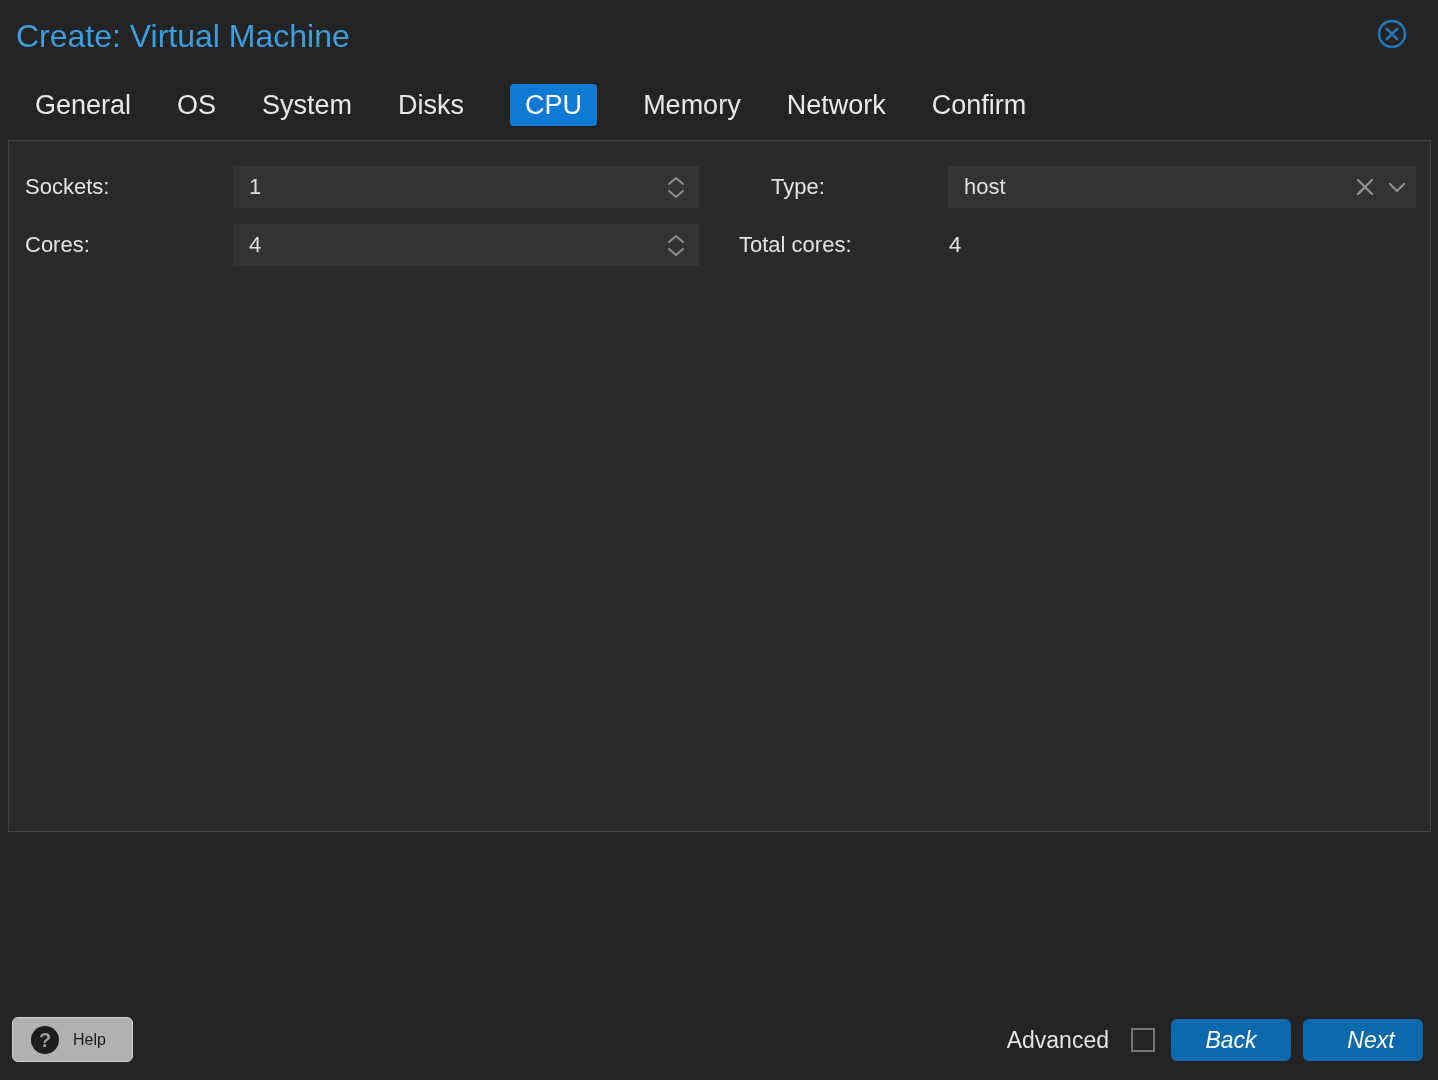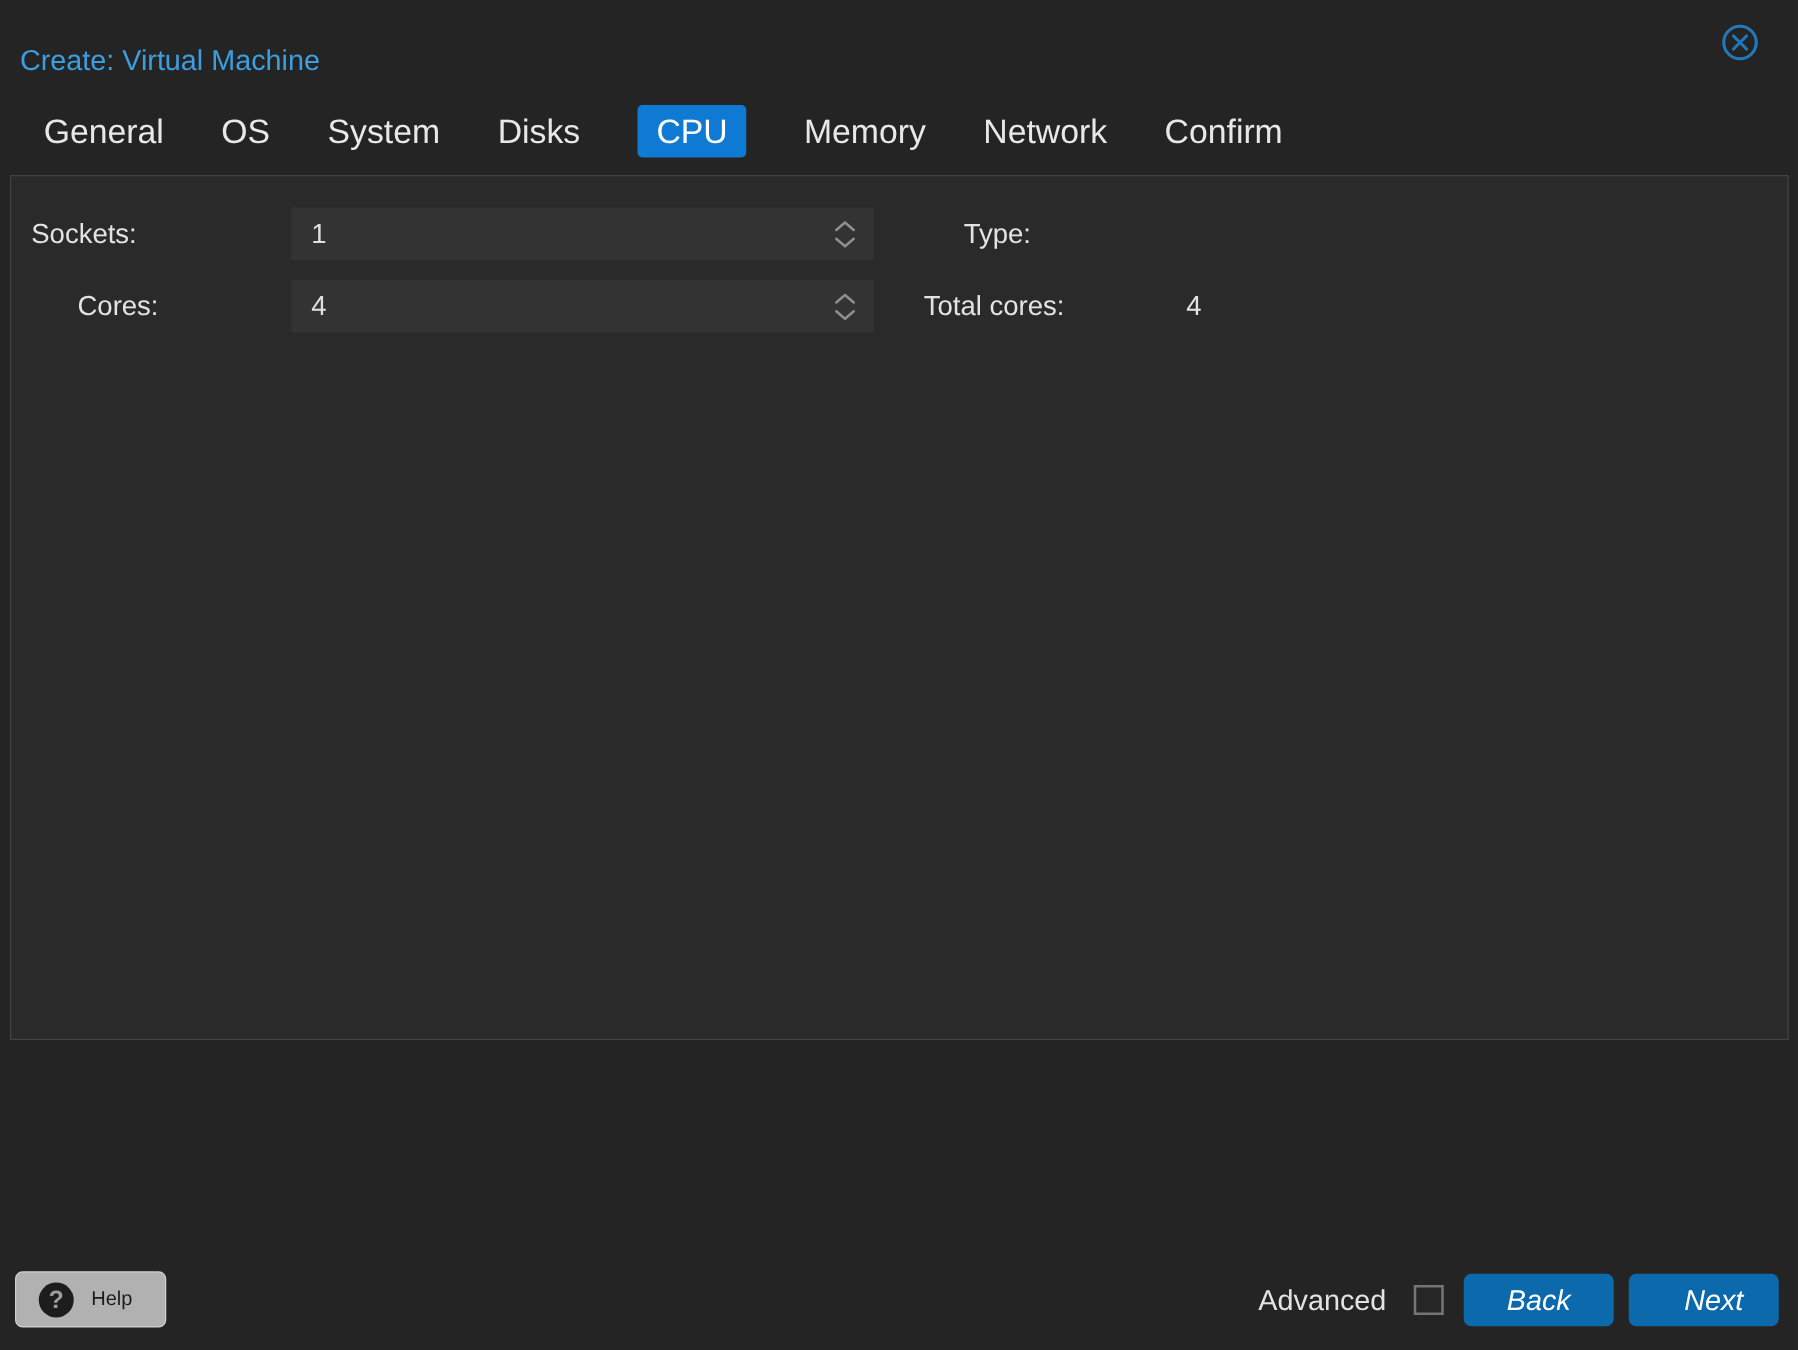--- a/index.html
+++ b/index.html
@@ -25,22 +25,22 @@
   *{box-sizing:border-box;margin:0;padding:0;}
   html,body{width:1438px;height:1080px;overflow:hidden;}
   body{
     position:relative;
     background:var(--background);
     font-family:"Liberation Sans", sans-serif;
     color:var(--label_text);
   }
   
   .window-title{
-    position:absolute;left:16px;top:35px;
-    font-size:23px;color:var(--title_text);
+    position:absolute;left:16px;top:18px;
+    font-size:32px;color:var(--title_text);
   }
   .close-btn{
     position:absolute;right:30px;top:18px;width:32px;height:32px;
     background:transparent;border:none;cursor:pointer;padding:0;
   }
   .tabbar{
     position:absolute;left:35px;top:84px;height:42px;
     display:flex;align-items:center;gap:46px;
   }
   .tab{
@@ -164,22 +164,42 @@
         <span>
           <svg class="icon-svg" width="18" height="10" viewBox="0 0 18 10">
               <polyline points="2,2 9,8 16,2" fill="none" stroke="var(--icon_gray)" stroke-width="2" stroke-linecap="round" stroke-linejoin="round"></polyline>
             </svg>
         </span>
       </button>
     </div>
   </div>
 
   <div class="form-label" style="left:730px;top:25px;margin-left:32px;">Type:</div>
-
-  <div class="form-label" style="left:16px;top:83px;margin-left:37px;">Cores:</div>
+  <div class="field" style="left:939px;top:25px;width:468px;">
+    <input style="padding-right: 90px;" value="host">
+    <div class="combo-icons">
+      <button class="combo-btn">
+        <span>
+          <svg class="icon-svg" width="18" height="18" viewBox="0 0 18 18">
+              <line x1="2" y1="2" x2="16" y2="16" stroke="var(--icon_gray)" stroke-width="2.4" stroke-linecap="round"></line>
+              <line x1="16" y1="2" x2="2" y2="16" stroke="var(--icon_gray)" stroke-width="2.4" stroke-linecap="round"></line>
+            </svg>
+        </span>
+      </button>
+      <button class="combo-btn">
+        <span>
+          <svg class="icon-svg" width="18" height="11" viewBox="0 0 18 11">
+              <polyline points="2,2 9,9 16,2" fill="none" stroke="var(--icon_gray)" stroke-width="2.2" stroke-linecap="round" stroke-linejoin="round"></polyline>
+            </svg>
+        </span>
+      </button>
+    </div>
+  </div>
+
+  <div class="form-label" style="left:16px;top:83px;">Cores:</div>
   <div class="field" style="left:224px;top:83px;width:466px;">
     <input value="4" style="">
     <div class="spinner">
       <button class="spin-btn">
         <span>
           <svg class="icon-svg" width="18" height="10" viewBox="0 0 18 10">
               <polyline points="2,8 9,2 16,8" fill="none" stroke="var(--icon_gray)" stroke-width="2" stroke-linecap="round" stroke-linejoin="round"></polyline>
             </svg>
         </span>
       </button>

